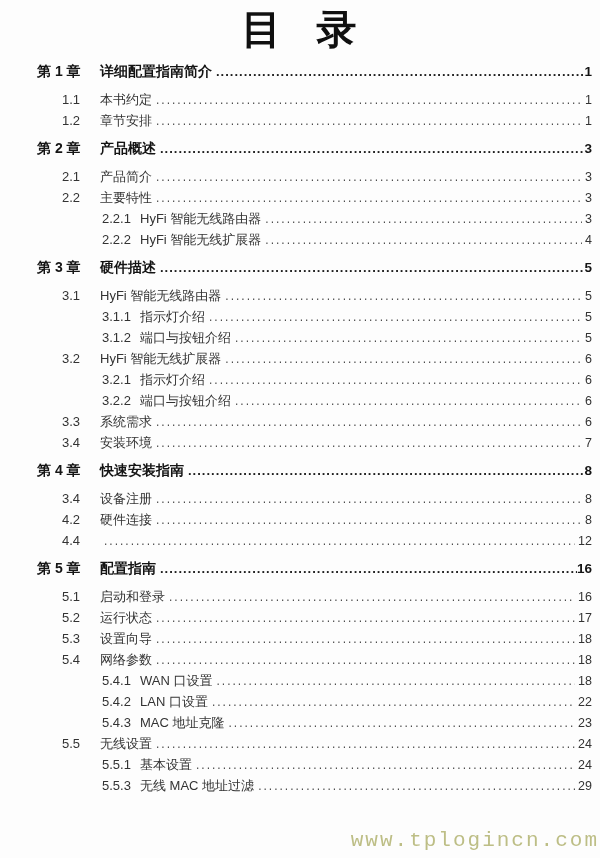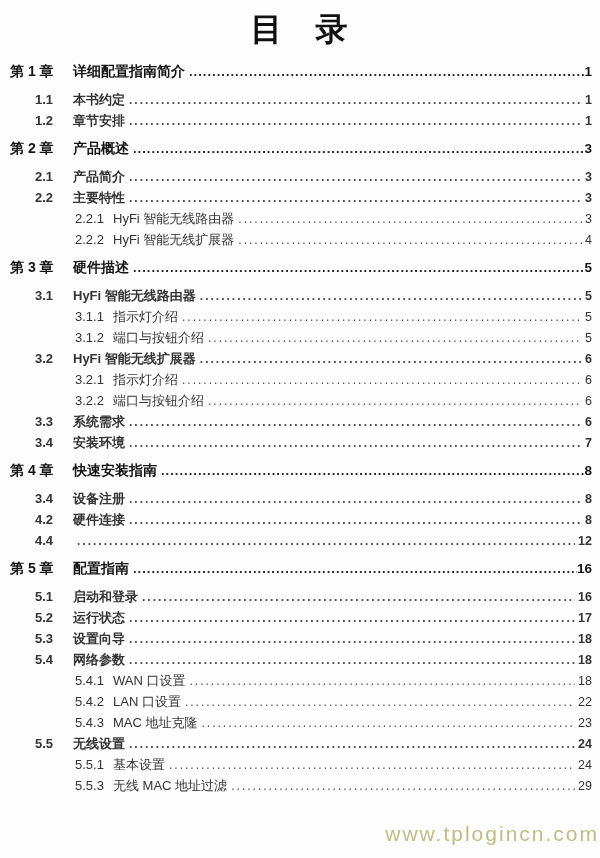--- a/index.html
+++ b/index.html
@@ -16,38 +16,38 @@
     font-family: "Liberation Sans", "DejaVu Sans", sans-serif;
   }
   .page {
     padding: 6px 8px 0 10px;
     height: 852px;
     box-sizing: border-box;
     overflow: hidden;
   }
   .doc-title {
     text-align: center;
-    font-size: 32px;
+    font-size: 40px;
     font-weight: 700;
     color: #101010;
     letter-spacing: 4px;
     word-spacing: 16px;
     margin: 4px 0 13px 0;
     line-height: 38px;
   }
   .toc { width: 100%; }
   .row {
     display: flex;
     align-items: baseline;
     height: 21px;
     line-height: 21px;
     font-size: 13px;
     color: #333;
   }
-  .num  { flex: none; }
+  .num  { flex: none; margin-left: 27px; }
   .title { flex: none; white-space: nowrap; }
   .leader {
     flex: 1 1 auto;
     overflow: hidden;
     white-space: nowrap;
     margin: 0 3px 0 4px;
     min-width: 10px;
   }
   .leader::after {
     content: "......................................................................................................................................................................................................................................";
@@ -70,31 +70,31 @@
   .lvl-chapter .num { width: 63px; }
   .lvl-chapter .leader { margin: 0 0 0 4px; }
   .lvl-chapter .leader::after {
     font-weight: 700;
     letter-spacing: 1px;
     font-size: 13px;
     color: #1d1d1d;
   }
   .lvl-chapter .pagenum { font-size: 13.5px; font-weight: 700; }
   
-  .lvl-l2 { padding-left: 25px; font-weight: bold; }
+  .lvl-l2 { padding-left: 25px; }
   .lvl-l2 .num { width: 38px; }
   
   .lvl-l3 { padding-left: 65px; }
   .lvl-l3 .num { width: 38px; }
 
   .watermark {
     position: absolute;
     right: 1px;
-    bottom: 12px;
-    font-family: Liberation Sans, sans-serif;
+    bottom: 6px;
+    font-family: Liberation Mono, monospace;
     font-size: 21px;
     letter-spacing: 2px;
     white-space: nowrap;
     color: #bdbe86;
   }
 </style>
 </head>
 <body>
 
 <div class="page">

